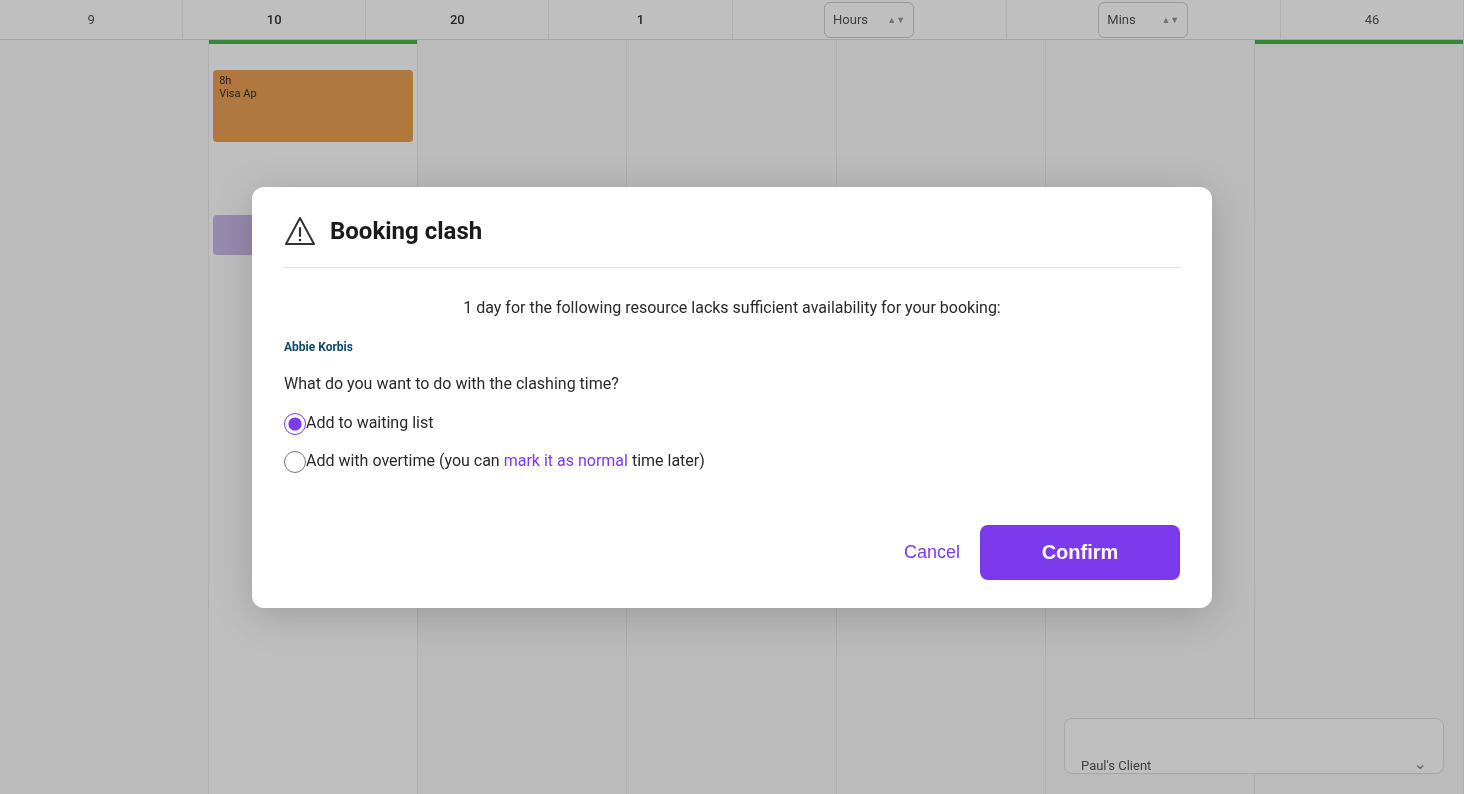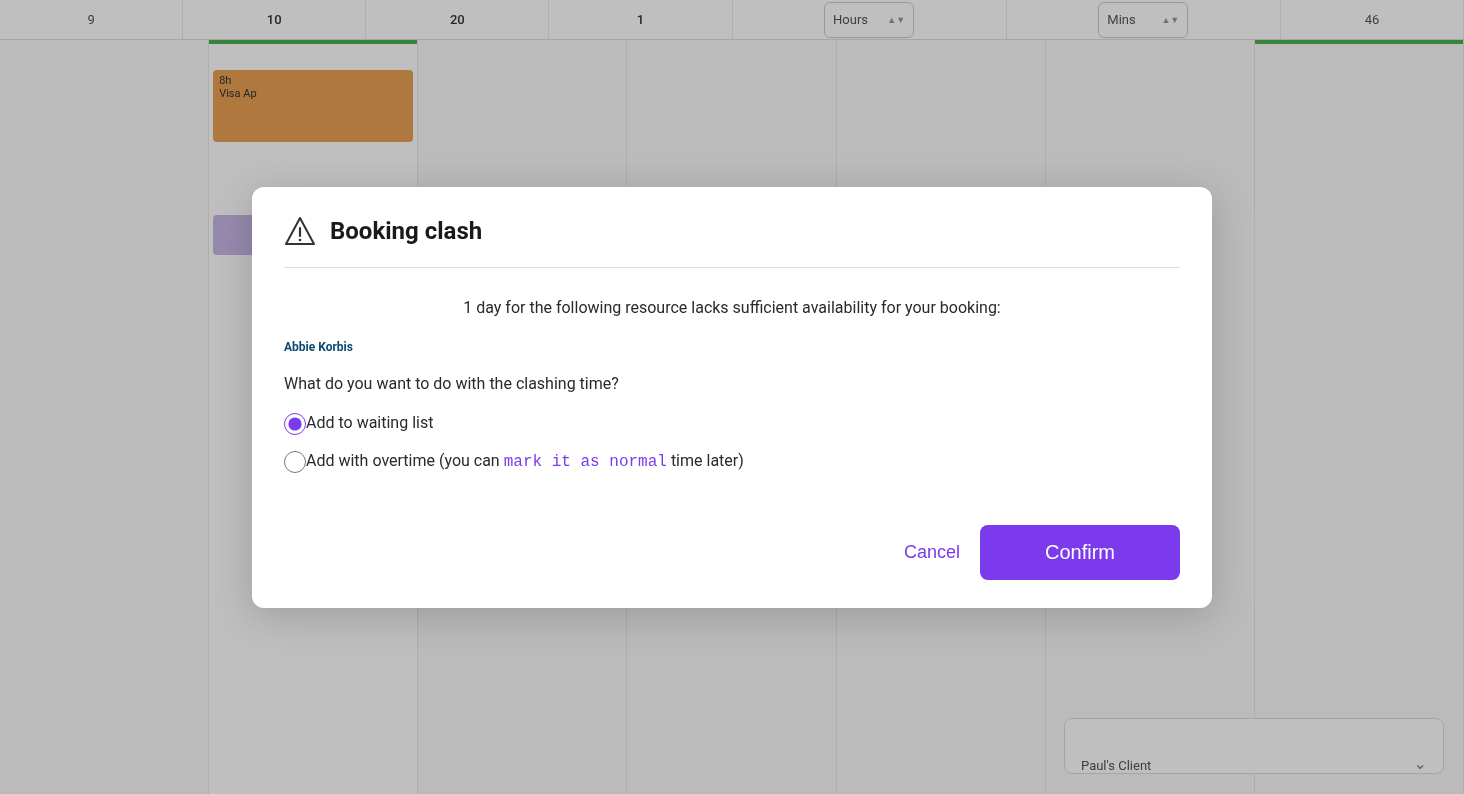--- a/index.html
+++ b/index.html
@@ -210,21 +210,20 @@
 
     .radio-input {
       width: 22px;
       height: 22px;
       accent-color: #7c3aed;
       cursor: pointer;
     }
 
     .link-text {
       color: #7c3aed;
-      font-family: Liberation Mono, monospace;
     }
 
     .dialog-footer {
       padding: 20px 32px 28px;
       display: flex;
       align-items: center;
       justify-content: flex-end;
       gap: 0;
     }
 
@@ -236,21 +235,21 @@
       cursor: pointer;
       padding: 12px 20px;
       font-weight: 500;
     }
 
     .btn-confirm {
       background: #7c3aed;
       border: none;
       border-radius: 8px;
       font-size: 20px;
-      font-weight: 400;
+      font-weight: 700;
       color: #fff;
       cursor: pointer;
       padding: 16px 48px;
       min-width: 200px;
     }
   </style>
 </head>
 <body>
 
 <div class="calendar-bg">

